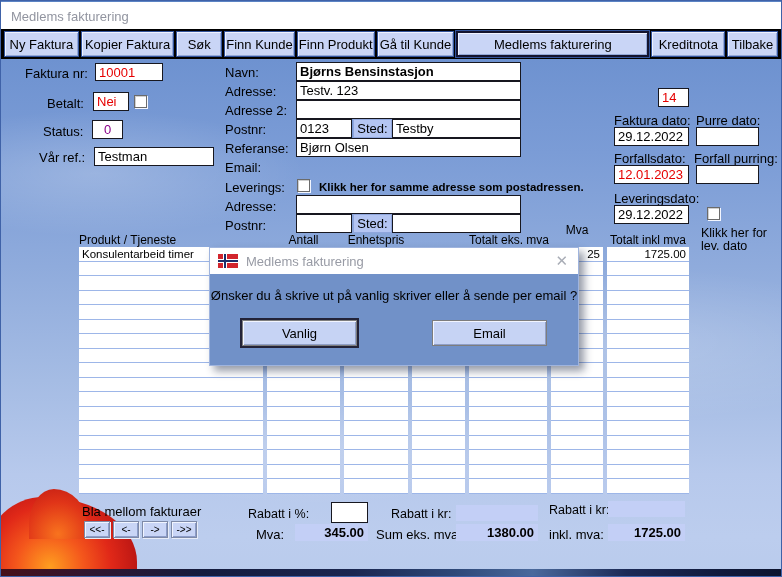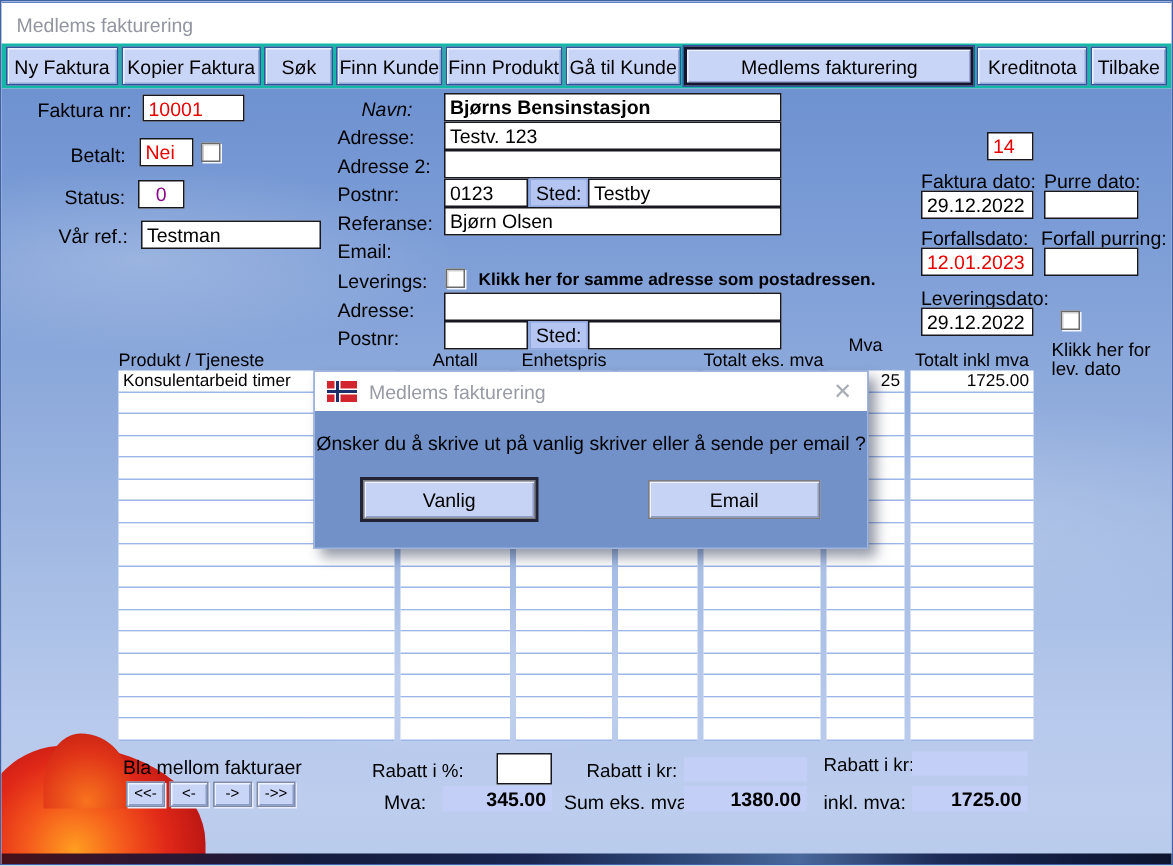--- a/index.html
+++ b/index.html
@@ -10,21 +10,21 @@
   }
   .titlebar {
     position:absolute; left:0; top:0; width:100%; height:28px;
     background:#ffffff; border-top:1px solid #5b83c4;
   }
   .titlebar .title {
     position:absolute; left:10px; top:7px; font-size:13px; color:#9295a0;
   }
   .toolbar {
     position:absolute; left:0; top:28px; width:100%; height:30px;
-    background:#14b8a6; display:flex; align-items:center; padding:0 2px;
+    background:#000000; display:flex; align-items:center; padding:0 2px;
   }
   .tbtn {
     height:26px; margin:0 1px; background:#c9d5f6;
     border:1px solid #32549c; font-size:13px; color:#000;
     display:flex; align-items:center; justify-content:center;
     box-shadow: inset 1px 1px 0 #eef2ff, inset -1px -1px 0 #93a8d8;
     white-space:nowrap; cursor:default;
   }
   .tbtn.active {
     border:2px solid #14142e;
@@ -156,21 +156,21 @@
     <span class="lbl" style="left:46px;top:37px;">Betalt:</span>
     <div class="inp red" style="left:92px;top:33px;width:36px;height:19px;">Nei</div>
     <div class="cb" style="left:133px;top:36px;"></div>
 
     <span class="lbl" style="left:42px;top:65px;">Status:</span>
     <div class="inp purple" style="left:91px;top:61px;width:31px;height:19px;">0</div>
 
     <span class="lbl" style="left:38px;top:91px;">Vår ref.:</span>
     <div class="inp" style="left:93px;top:88px;width:120px;height:19px;">Testman</div>
 
-    <span class="lbl" style="left:240px;top:6px;font-style:italic;">Navn:</span>
+    <span class="lbl" style="left:224px;top:6px;">Navn:</span>
     <div class="inp bold" style="left:295px;top:3px;width:225px;height:19px;">Bjørns Bensinstasjon</div>
 
     <span class="lbl" style="left:224px;top:25px;">Adresse:</span>
     <div class="inp" style="left:295px;top:22px;width:225px;height:19px;">Testv. 123</div>
 
     <span class="lbl" style="left:224px;top:44px;">Adresse 2:</span>
     <div class="inp" style="left:295px;top:41px;width:225px;height:19px;"></div>
 
     <span class="lbl" style="left:224px;top:63px;">Postnr:</span>
     <div class="inp" style="left:295px;top:60px;width:56px;height:19px;">0123</div>

